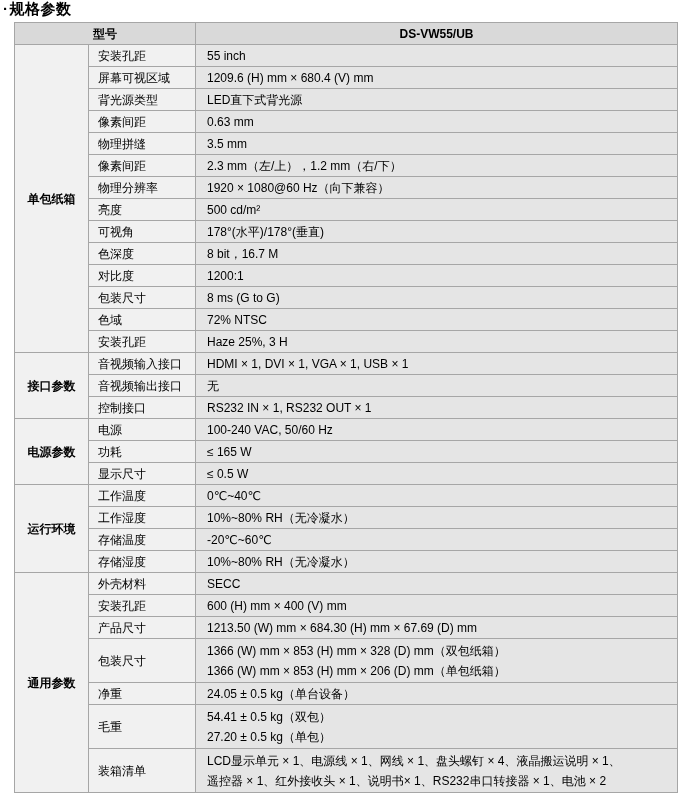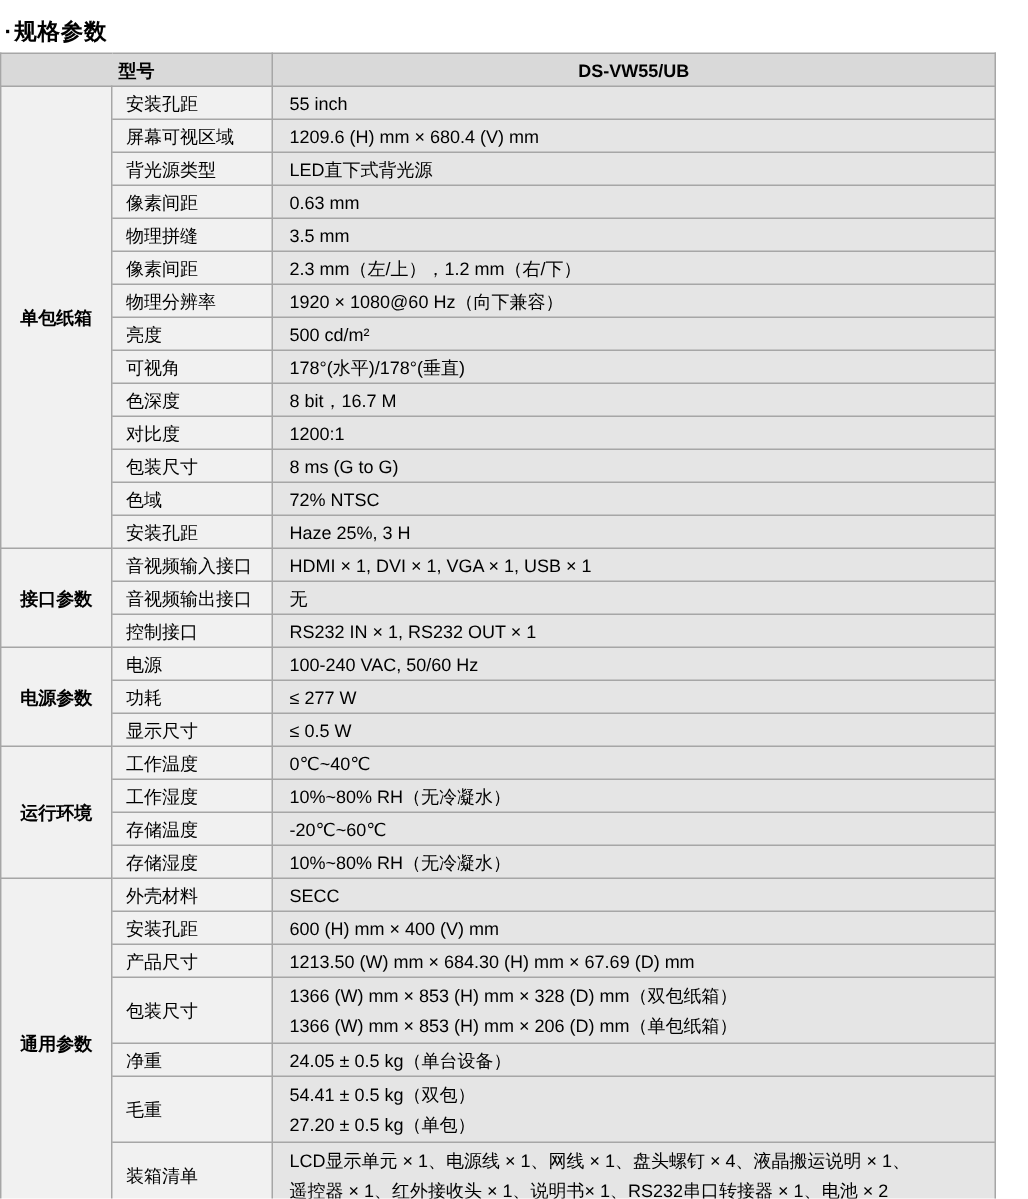--- a/index.html
+++ b/index.html
@@ -11,31 +11,32 @@
   * { box-sizing: border-box; margin: 0; padding: 0; }
   html, body {
     width: 685px;
     height: 799px;
     overflow: hidden;
     background: #ffffff;
     font-family: "Liberation Sans", "DejaVu Sans", sans-serif;
     color: var(--text);
   }
   .page-title {
-    margin: 13px 0 4px 3px;
+    margin: 0 0 4px 3px;
     font-size: 15px;
     font-weight: bold;
     letter-spacing: 0.5px;
     line-height: 18px;
   }
   .page-title .bullet { margin-right: 1px; }
   table.spec-table {
     border-collapse: collapse;
     table-layout: fixed;
     width: 663px;
+    margin-left: 14px;
   }
   table.spec-table td {
     border: 1px solid var(--border);
     font-size: 12px;
     vertical-align: middle;
     line-height: 16px;
   }
   tr.single { height: 22px; }
   tr.tall   { height: 44px; }
   td.header-label, td.header-value {
@@ -145,21 +146,21 @@
         <td class="param">控制接口</td>
         <td class="value">RS232 IN × 1, RS232 OUT × 1</td>
       </tr>
       <tr class="single">
         <td class="cat" rowspan="3">电源参数</td>
         <td class="param">电源</td>
         <td class="value">100-240 VAC, 50/60 Hz</td>
       </tr>
       <tr class="single">
         <td class="param">功耗</td>
-        <td class="value">≤ 277 W</td>
+        <td class="value">≤ 165 W</td>
       </tr>
       <tr class="single">
         <td class="param">显示尺寸</td>
         <td class="value">≤ 0.5 W</td>
       </tr>
       <tr class="single">
         <td class="cat" rowspan="4">运行环境</td>
         <td class="param">工作温度</td>
         <td class="value">0℃~40℃</td>
       </tr>

